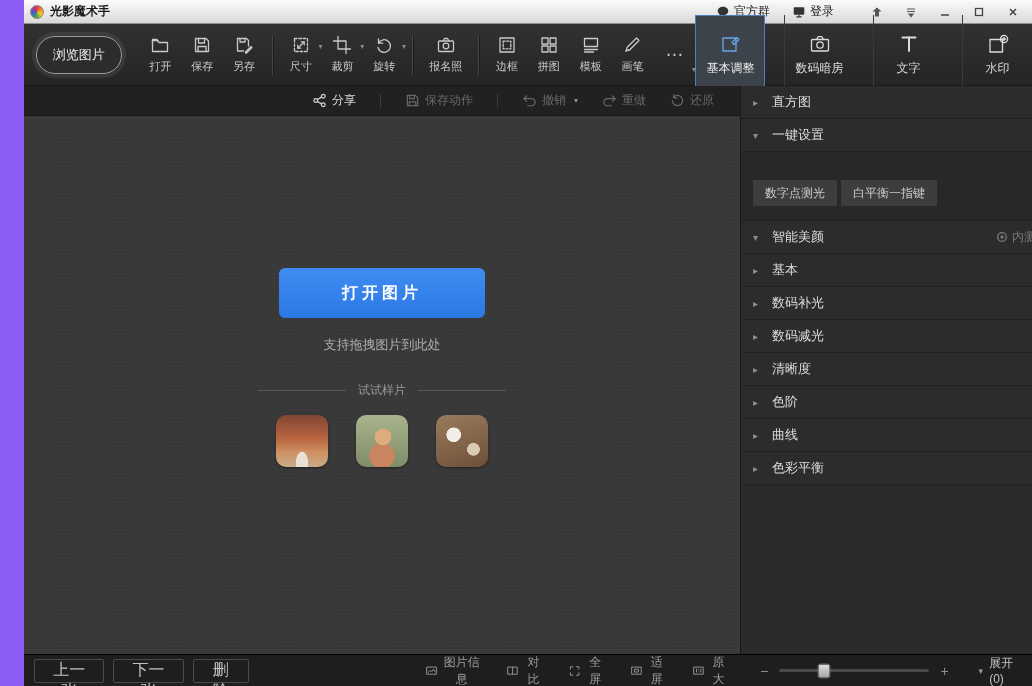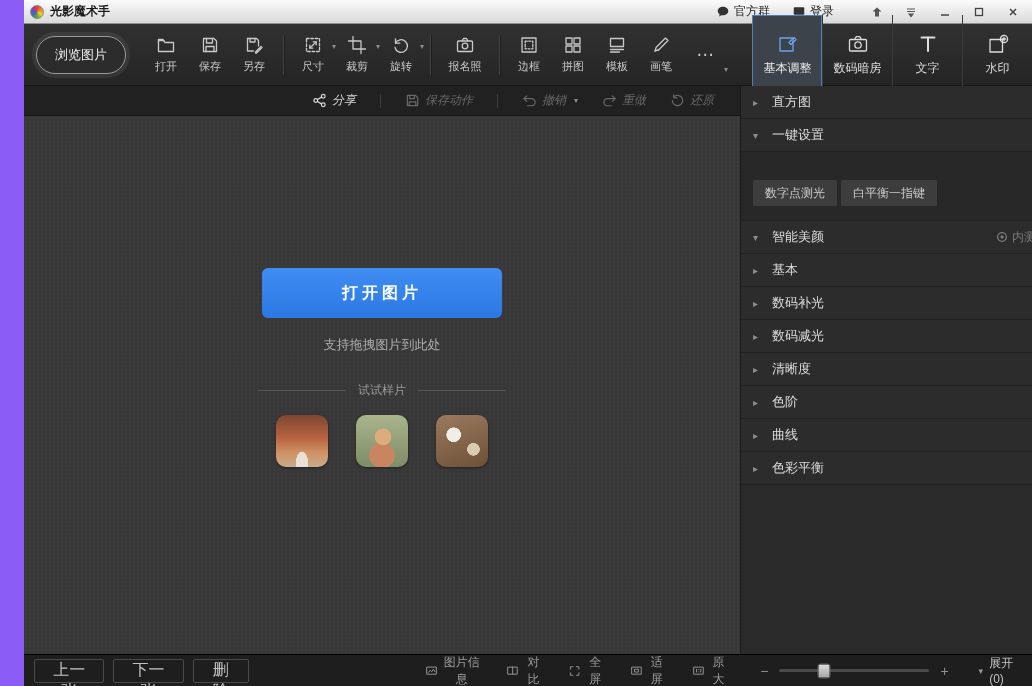--- a/index.html
+++ b/index.html
@@ -45,57 +45,57 @@
   .titem {
     width:44px; height:54px; display:flex; flex-direction:column; align-items:center;
     justify-content:center; gap:4px; color:#c9c9c9; font-size:11px; position:relative; cursor:pointer;
   }
   .titem.wide { width:54px; }
   .titem svg { width:20px; height:20px; }
   .dd { position:absolute; right:-1px; top:14px; font-size:8px; color:#8a8a8a; }
   .dd.low { top:auto; bottom:8px; }
   .vsep { width:1px; height:40px; background:#454545; margin:0 7px; box-shadow:1px 0 0 #1c1c1c; }
   .more-dots { font-size:17px; color:#c9c9c9; line-height:14px; }
-  .tabs { margin-left:auto; display:flex; height:80px; align-items:stretch; }
+  .tabs { margin-left:auto; display:flex; height:80px; align-items:stretch;gap:19px; }
   .tab {
     width:70px; display:flex; flex-direction:column; align-items:center; justify-content:center;
     gap:5px; color:#dcdcdc; font-size:12px; cursor:pointer; border-left:1px solid #3a3a3a;
   }
   .tab svg { width:22px; height:22px; }
   .tab.active {
     background:#3d434b; outline:1px solid #4d80bd; outline-offset:-1px; color:#eaeaea;
   }
   .tab.active svg { color:#6ca4e8; }
 
   
   .body { flex:1; display:flex; min-height:0; }
   .leftcol { width:716px; flex:0 0 716px; display:flex; flex-direction:column; }
 
   .actionbar {
     height:30px; flex:0 0 30px; background:#212121; border-bottom:1px solid #141414;
     display:flex; align-items:center; justify-content:flex-end; gap:24px;
     padding-right:26px; font-size:12px;
   }
-  .act { display:flex; align-items:center; gap:5px; cursor:pointer;font-style:italic; }
+  .act { display:flex; align-items:center; gap:5px; cursor:pointer; }
   .act svg { width:15px; height:15px; }
   .act.enabled { color:#d8d8d8; }
   .act.disabled { color:#686868; cursor:default; }
   .asep { width:1px; height:14px; background:#3c3c3c; }
   .act .caret { font-size:8px; color:#8a8a8a; margin-left:3px; }
 
   
   .canvas {
     flex:1; background:#383838;
     background-image:radial-gradient(rgba(255,255,255,0.018) 1px, transparent 1px),
                      radial-gradient(rgba(0,0,0,0.035) 1px, transparent 1px);
     background-size:4px 4px, 7px 7px; background-position:0 0, 2px 3px;
     display:flex; flex-direction:column; align-items:center;
   }
   .openimg {
-    margin-top:152px; width:240px; height:50px; border:none; border-radius:6px;
+    margin-top:152px; width:206px; height:50px; border:none; border-radius:6px;
     background:linear-gradient(#3f8df2,#2b78e4); color:#fff; font-size:16px;
     letter-spacing:4px; cursor:pointer; font-family:inherit; font-weight:bold;
   }
   .hint { margin-top:18px; color:#adadad; font-size:13px; }
   .samples-title { margin-top:28px; display:flex; align-items:center; gap:12px; color:#9a9a9a; font-size:12px; }
   .hline { width:88px; height:1px; background:#565656; }
   .thumbs { margin-top:16px; display:flex; gap:28px; }
   .thumb { width:52px; height:52px; border-radius:10px; cursor:pointer; box-shadow:0 1px 3px rgba(0,0,0,0.4); }
   .thumb.canyon {
     background:radial-gradient(ellipse at 50% 92%, #e9e2d4 0 16%, transparent 17%),

